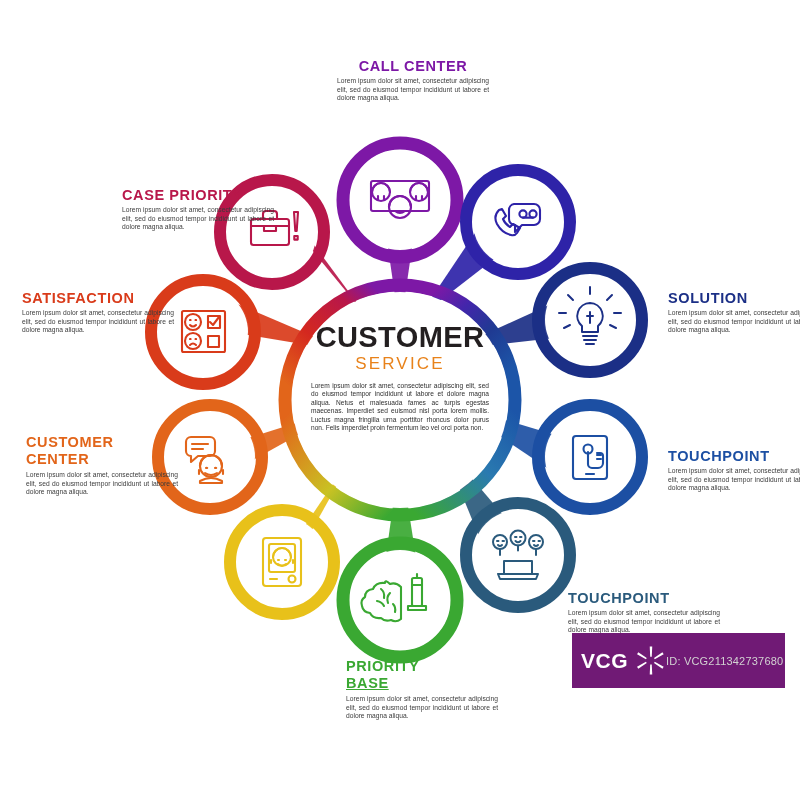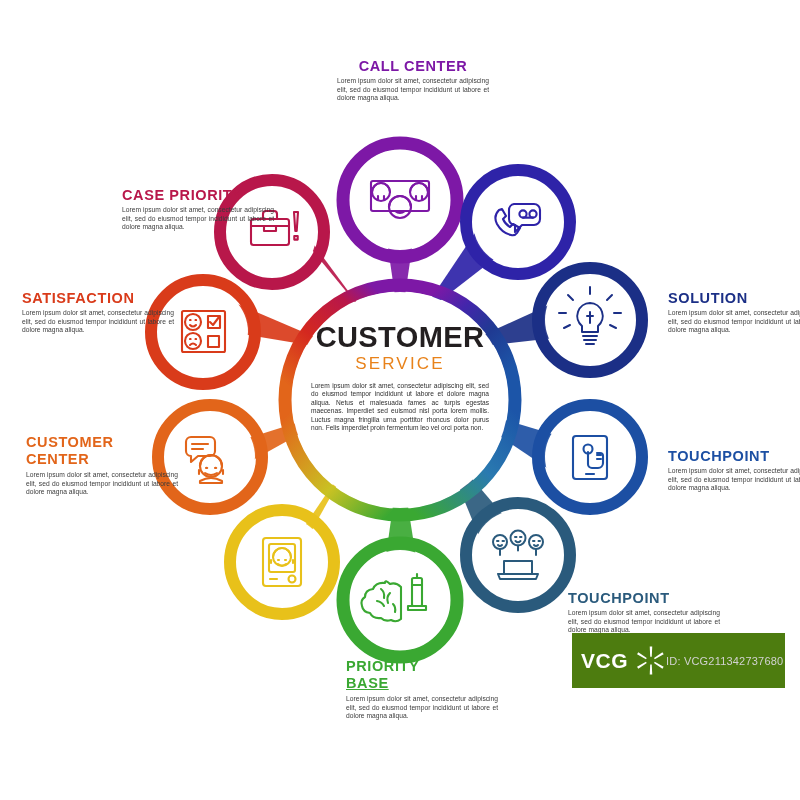--- a/index.html
+++ b/index.html
@@ -23,21 +23,21 @@
   #centerbox{position:absolute;left:302px;top:322px;width:196px;text-align:center;}
   #centerbox .c1{font-size:29px;font-weight:bold;color:#231f20;letter-spacing:.4px;
                  line-height:30px;}
   #centerbox .c2{font-size:17px;font-weight:normal;color:#e8821a;letter-spacing:2.2px;
                  line-height:23px;margin-bottom:7px;}
   #centerbox .cbody{font-size:6.6px;line-height:8.4px;color:#2e2e2e;text-align:justify;
                     padding:0 9px;}
 
   
   #wm{position:absolute;left:572px;top:633px;width:213px;height:55px;
-      background:#4d7c0f;display:flex;align-items:center;}
+      background:#701a75;display:flex;align-items:center;}
   #wmlogo{position:relative;width:92px;height:55px;display:flex;align-items:center;}
   #wmlogo .vcg{color:#fff;font-weight:bold;font-size:21px;letter-spacing:.5px;
                padding-left:9px;font-family:"Liberation Sans",sans-serif;}
   #wmmark{position:absolute;left:63px;top:12px;width:31px;height:31px;}
   #wmid{color:#d2d2d2;font-size:11px;letter-spacing:.2px;padding-left:2px;}
 </style>
 </head>
 <body>
 
 <div id="stage">

